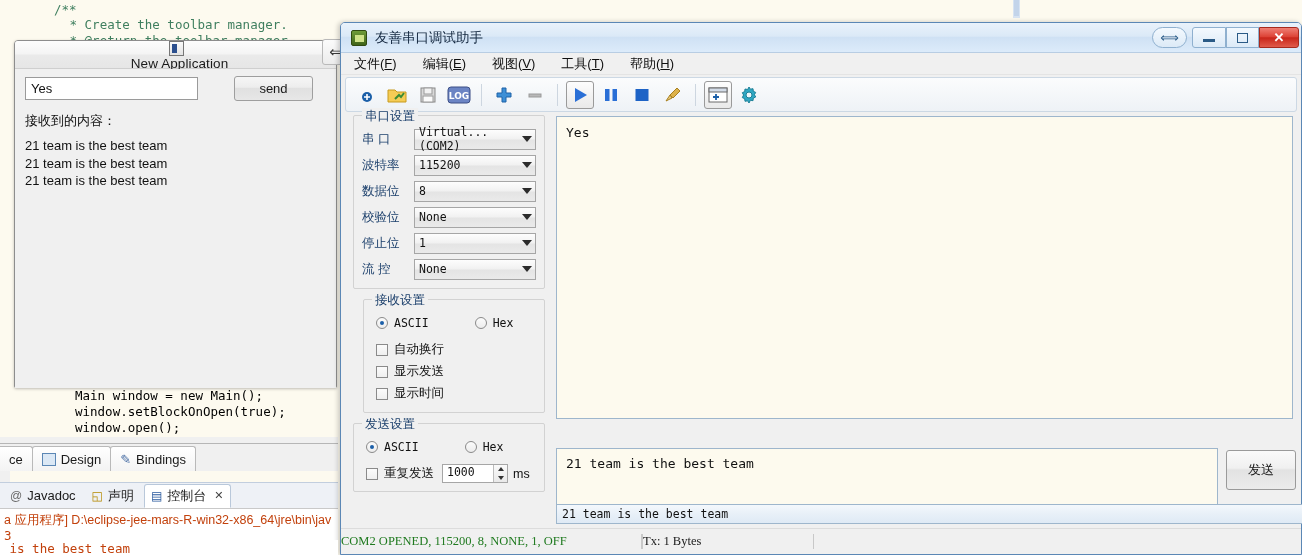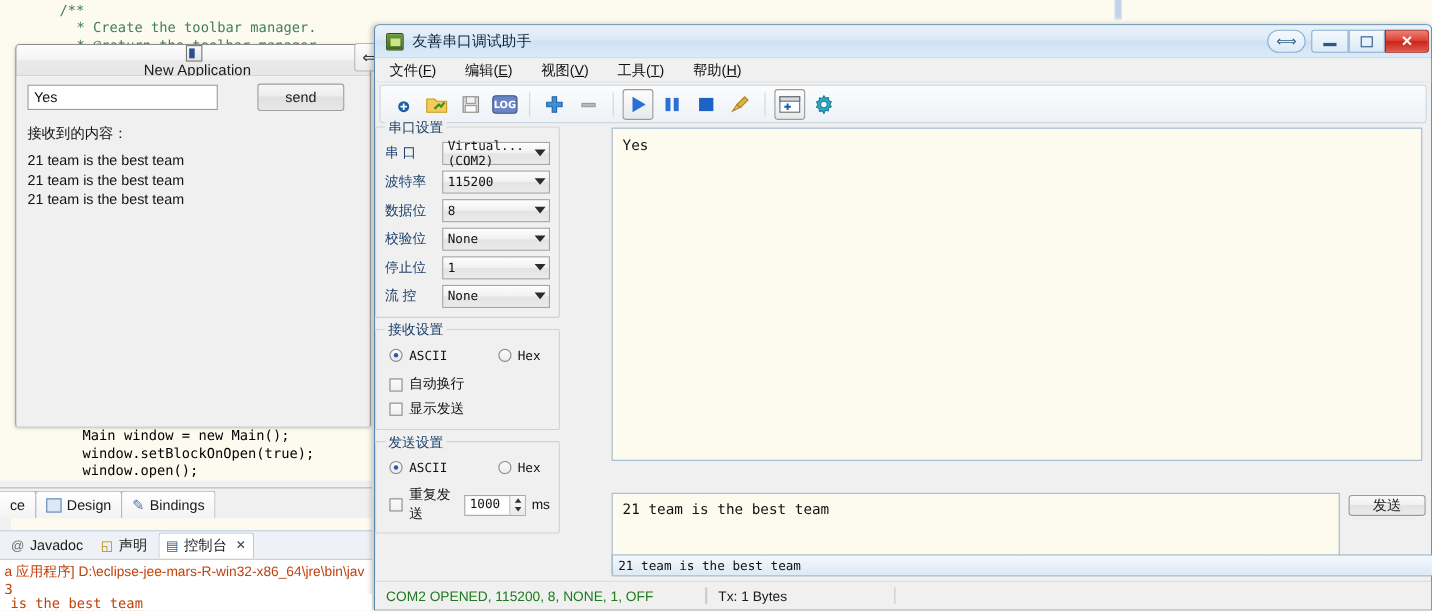--- a/index.html
+++ b/index.html
@@ -152,21 +152,21 @@
     display: flex; align-items: center; padding: 0 6px; gap: 3px;
   }
   .tb-btn {
     width: 28px; height: 28px; display: flex; align-items: center; justify-content: center;
     border: 1px solid transparent; border-radius: 3px; position: relative;
   }
   .tb-btn.framed { border-color: #9a9a9a; background: linear-gradient(to bottom,#fdfdfd,#e9e9e9); }
   .tb-sep { width: 1px; height: 22px; background: #cdd6e0; margin: 0 5px; }
 
   
-  #left-col { position: absolute; left: 0; top: 92px; width: 168px; }
+  #left-col { position: absolute; left: 12px; top: 92px; width: 192px; }
   .group {
     border: 1px solid #d2d2d2; border-radius: 2px;
     margin-bottom: 10px; padding: 12px 8px 8px 8px; position: relative;
     background: #f0f0f0;
   }
   .group-title {
     position: absolute; top: -8px; left: 8px; background: #f0f0f0;
     font-size: 12.5px; color: #1b3f6b; padding: 0 3px;
   }
   .field-row { display: flex; align-items: center; height: 22px; margin-bottom: 4px; }
@@ -236,34 +236,34 @@
     padding: 7px 9px; white-space: pre-wrap;
   }
   #history-combo {
     position: absolute; left: 215px; top: 481px; width: 940px; height: 20px;
     background: linear-gradient(to bottom,#f4f8fc 0%,#e8f0f8 50%,#dfeaf5 100%);
     border: 1px solid #9eb6cc; display: flex; align-items: center;
     padding-left: 5px; font-family: "DejaVu Sans Mono", monospace;
     font-size: 11.5px; color: #111;
   }
   #send-btn-right {
-    position: absolute; left: 885px; top: 427px; width: 70px; height: 19px;
+    position: absolute; left: 885px; top: 427px; width: 70px; height: 40px;
     background: linear-gradient(to bottom,#fafafa 0%,#f0f0f0 45%,#e2e2e2 50%,#ececec 100%);
     border: 1px solid #9a9a9a; border-radius: 3px;
     display: flex; align-items: center; justify-content: center;
     font-size: 13px; color: #1a1a1a;
   }
 
   
   #statusbar {
     position: absolute; left: 0; bottom: 0; width: 100%; height: 26px;
     background: #f0f0f0; border-top: 1px solid #dcdcdc;
     display: flex; align-items: center;
   }
-  .status-cell { font-size: 12.5px; padding-left: 10px; position: relative; height: 100%; display: flex; align-items: center; }
+  .status-cell { font-size: 12.5px; position: relative; height: 100%; display: flex; align-items: center; font-family: Liberation Serif, serif; }
   .status-sep { width: 1px; height: 15px; background: #c8c8c8; }
   #status-com { color: #1f7a1f; width: 300px; }
   #status-rx { color: #1a1a1a; width: 165px; }
   #status-tx { color: #1a1a1a; width: 170px; }
 
   
   #design-tabs {
     position: absolute; left: 0; top: 443px; width: 338px; height: 28px;
     background: #f0f0f0; border-top: 1px solid #b6b6b6;
     display: flex; align-items: flex-end;
@@ -517,39 +517,43 @@
         </div>
         <div class="field-row" style="margin-bottom:0;">
           <div class="field-label">流  控</div>
           <div class="combo">
             <span>None</span>
             <span class="combo-arrow"></span>
           </div>
         </div>
       </div>
 
-      <div class="group" style="padding-bottom:10px;">
+      <div class="group" style="padding-bottom:10px;margin-left:10px;">
         <div class="group-title">接收设置</div>
         <div style="display:flex; align-items:center;">
           <div class="radio-row" style="margin-right:42px;">
             <span class="radio on"></span>
             <span class="radio-label">ASCII</span>
           </div>
           <div class="radio-row">
             <span class="radio"></span>
             <span class="radio-label">Hex</span>
           </div>
         </div>
         <div class="chk-row">
           <span class="chk"></span>
           <span class="chk-label">自动换行</span>
         </div>
         <div class="chk-row">
           <span class="chk"></span>
           <span class="chk-label">显示发送</span>
+        </div>
+        <div class="chk-row">
+          <span class="chk"></span>
+          <span class="chk-label">显示时间</span>
         </div>
       </div>
 
       <div class="group">
         <div class="group-title">发送设置</div>
         <div style="display:flex; align-items:center;">
           <div class="radio-row" style="margin-right:42px;">
             <span class="radio on"></span>
             <span class="radio-label">ASCII</span>
           </div>

